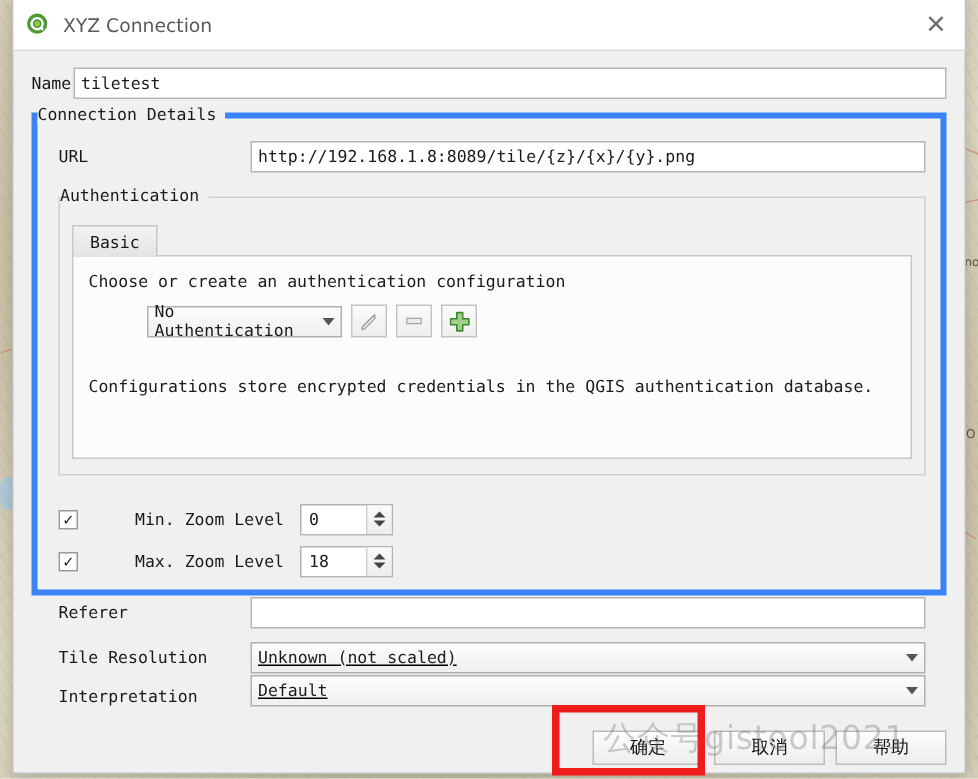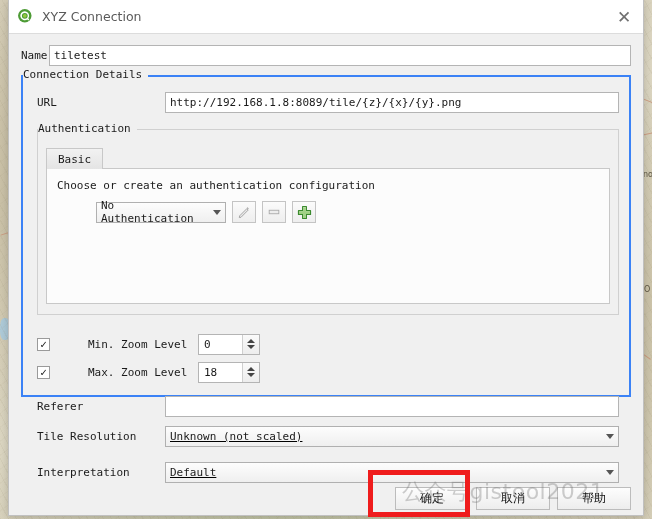--- a/index.html
+++ b/index.html
@@ -134,21 +134,21 @@
     background: #ffffff;
     padding: 0 4px;
     box-sizing: border-box;
     display: flex;
     align-items: center;
   }
 
   
   .group {
     position: relative;
-    border: 2px solid #3b82f6;
+    border: 4px solid #3b82f6;
     margin-top: 9px;
     padding: 8px 10px 10px 10px;
     box-sizing: border-box;
     background: #f0f0f0;
   }
   .group-title {
     position: absolute;
     top: -8px;
     left: 0px;
     background: #f0f0f0;
@@ -342,21 +342,21 @@
 
   
   .field-row {
     display: flex;
     align-items: center;
     height: 22px;
     margin: 0 0 0 4px;
   }
   #referer-row { margin-top: 12px; }
   #tileres-row { margin-top: 8px; }
-  #interp-row  { margin-top: 14px; }
+  #interp-row  { margin-top: 0; align-items: flex-end; }
   .field-label { width: 128px; flex: 0 0 auto; }
   .field-input {
     flex: 1 1 auto;
     height: 21px;
     border: 1px solid #b4b4b4;
     background: #ffffff;
     padding: 0 4px;
     box-sizing: border-box;
     display: flex;
     align-items: center;
@@ -510,20 +510,21 @@
                 </div>
 
                 <div class="tool-btn">
                   <svg width="15" height="15" viewBox="0 0 16 16">
                     <path d="M6 1.6h4v4.4h4.4v4H10v4.4H6V10H1.6V6H6z" fill="#ffffff" stroke="#3b8a2e" stroke-width="1.3" stroke-linejoin="round"></path>
                     <path d="M6.6 2.3h2.8v4.4h4.4v2.8H9.4v4.4H6.6V9.5H2.2V6.7h4.4z" fill="#8fc96e" opacity=".85"></path>
                   </svg>
                 </div>
               </div>
 
+              <span id="auth-desc" class="mono">Configurations store encrypted credentials in the QGIS authentication database.</span>
             </div>
           </div>
         </div>
 
         <div class="zoom-row" id="zoom-min-row">
           <div class="chk">
             <span class="mono" style="font-size:11px;line-height:1;color:#111">✓</span>
           </div>
           <span class="chk-label mono">Min. Zoom Level</span>
           <div class="spin">

